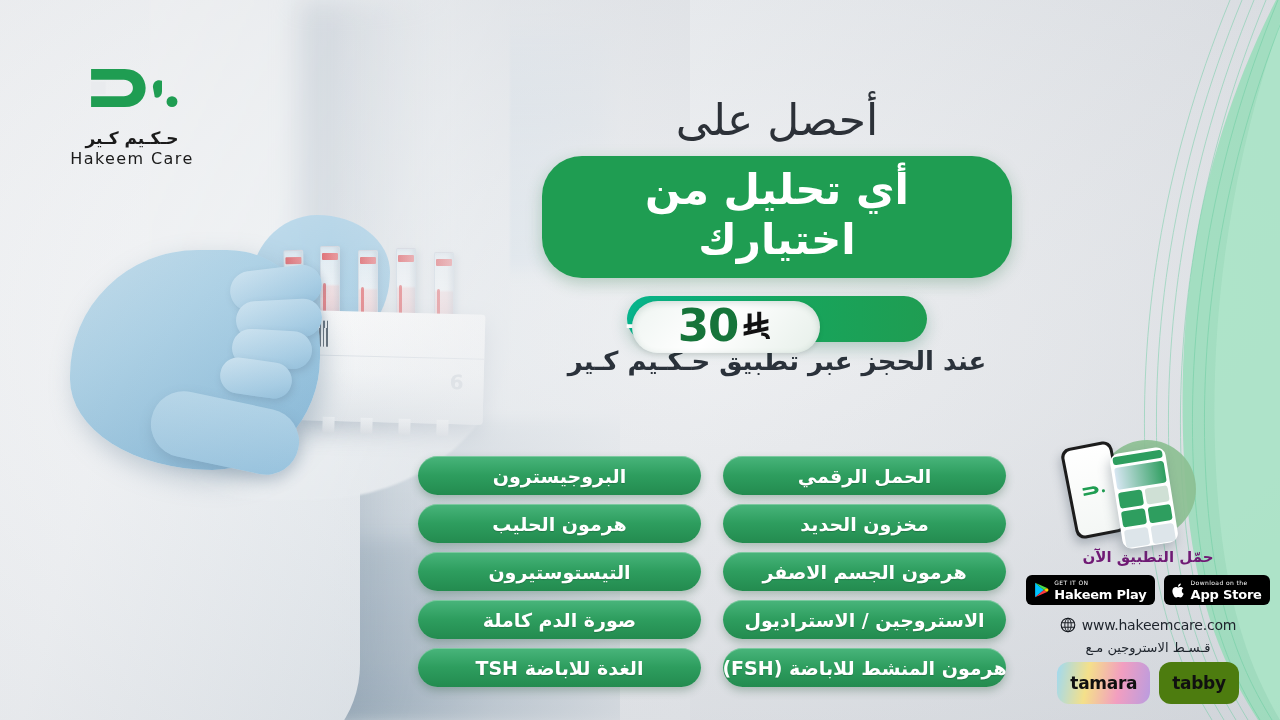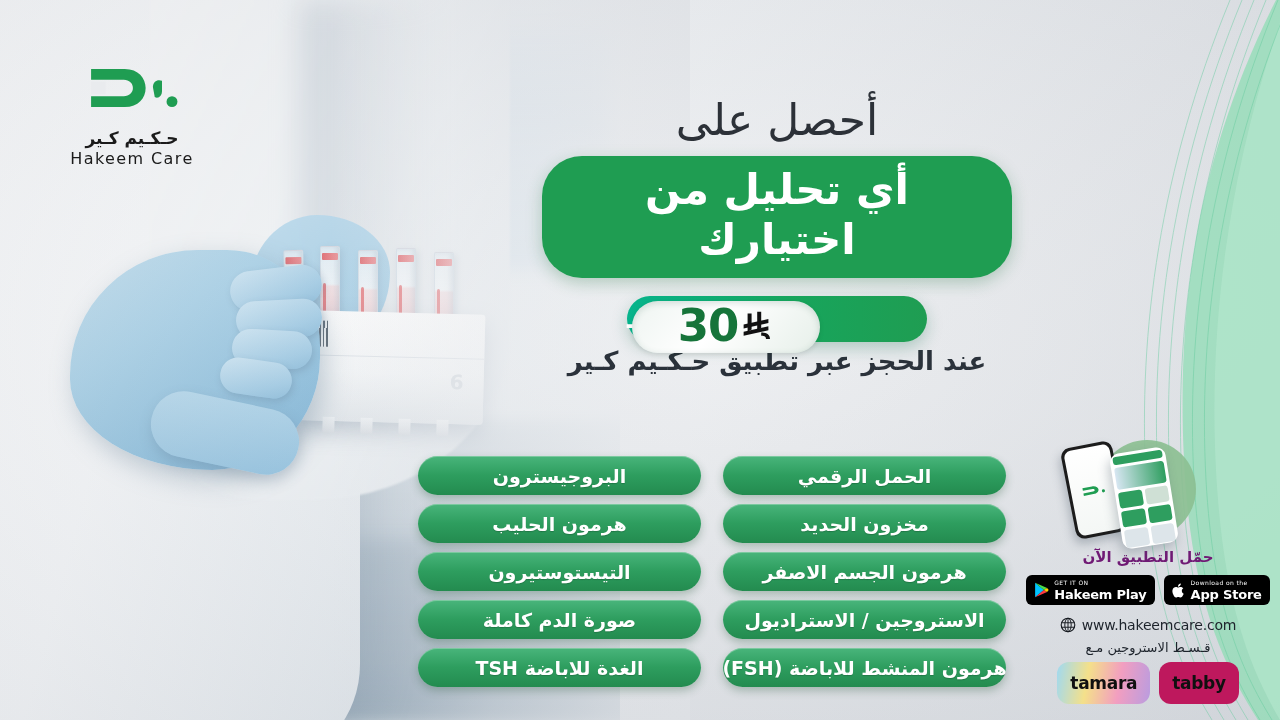--- a/index.html
+++ b/index.html
@@ -266,21 +266,21 @@
 
   .site { margin-top:12px; display:flex; align-items:center; justify-content:center; gap:6px; }
   .site .url { font-size:14px; color:#1d232b; letter-spacing:-.2px; }
   .pay-label { margin-top:7px; font-size:13px; color:#1d232b; direction:rtl; letter-spacing:2px; font-weight:500; }
   .pays { margin-top:7px; display:flex; justify-content:center; gap:9px; }
   .pay {
     height:42px; border-radius:12px; display:flex; align-items:center; justify-content:center;
     font-size:17px; font-weight:700; color:#101010; padding:0 13px; letter-spacing:-.3px;
   }
   .pay.tamara { background:linear-gradient(100deg,#9fd9f2 0%,#f4e08a 33%,#f29ec0 66%,#b99ce0 100%); }
-  .pay.tabby  { background:#be185d; }
+  .pay.tabby  { background:#4d7c0f; }
 </style>
 </head>
 <body>
 
 <div id="stage">
 
   <div class="photo">
     <div class="bg-blurB"></div>
     <div class="bg-blurA"></div>
     <div class="bg-counter"></div>

